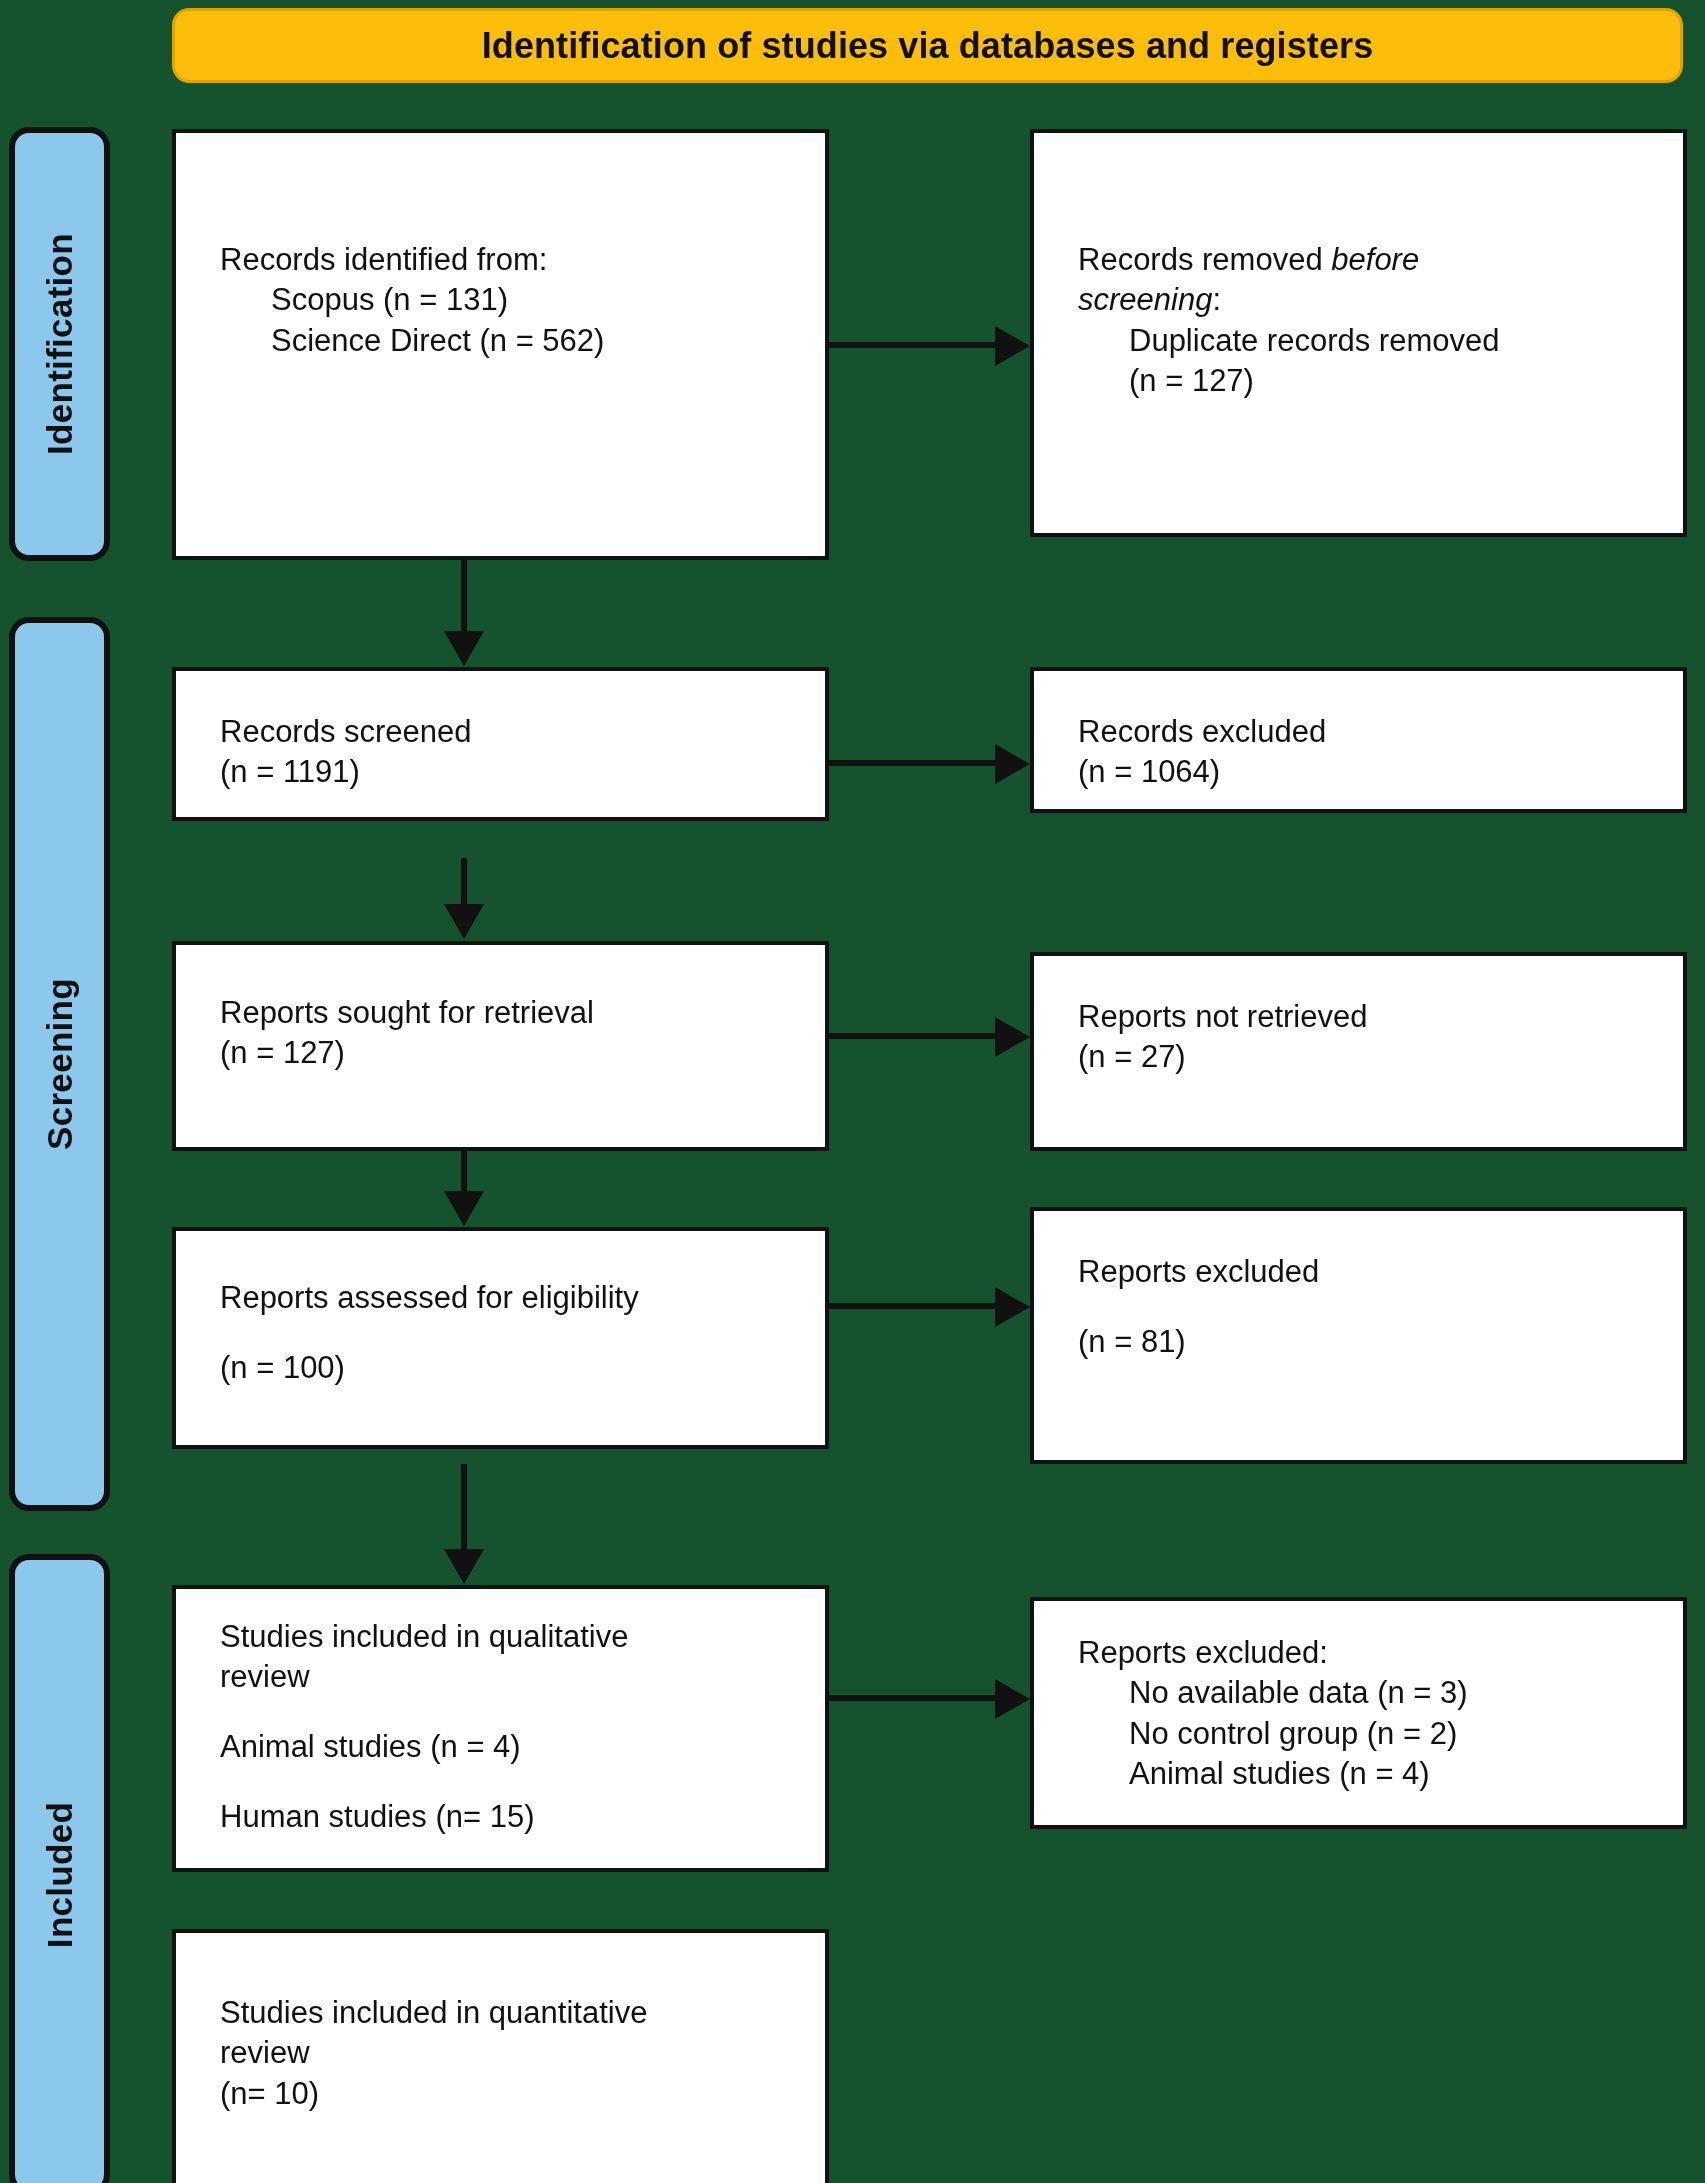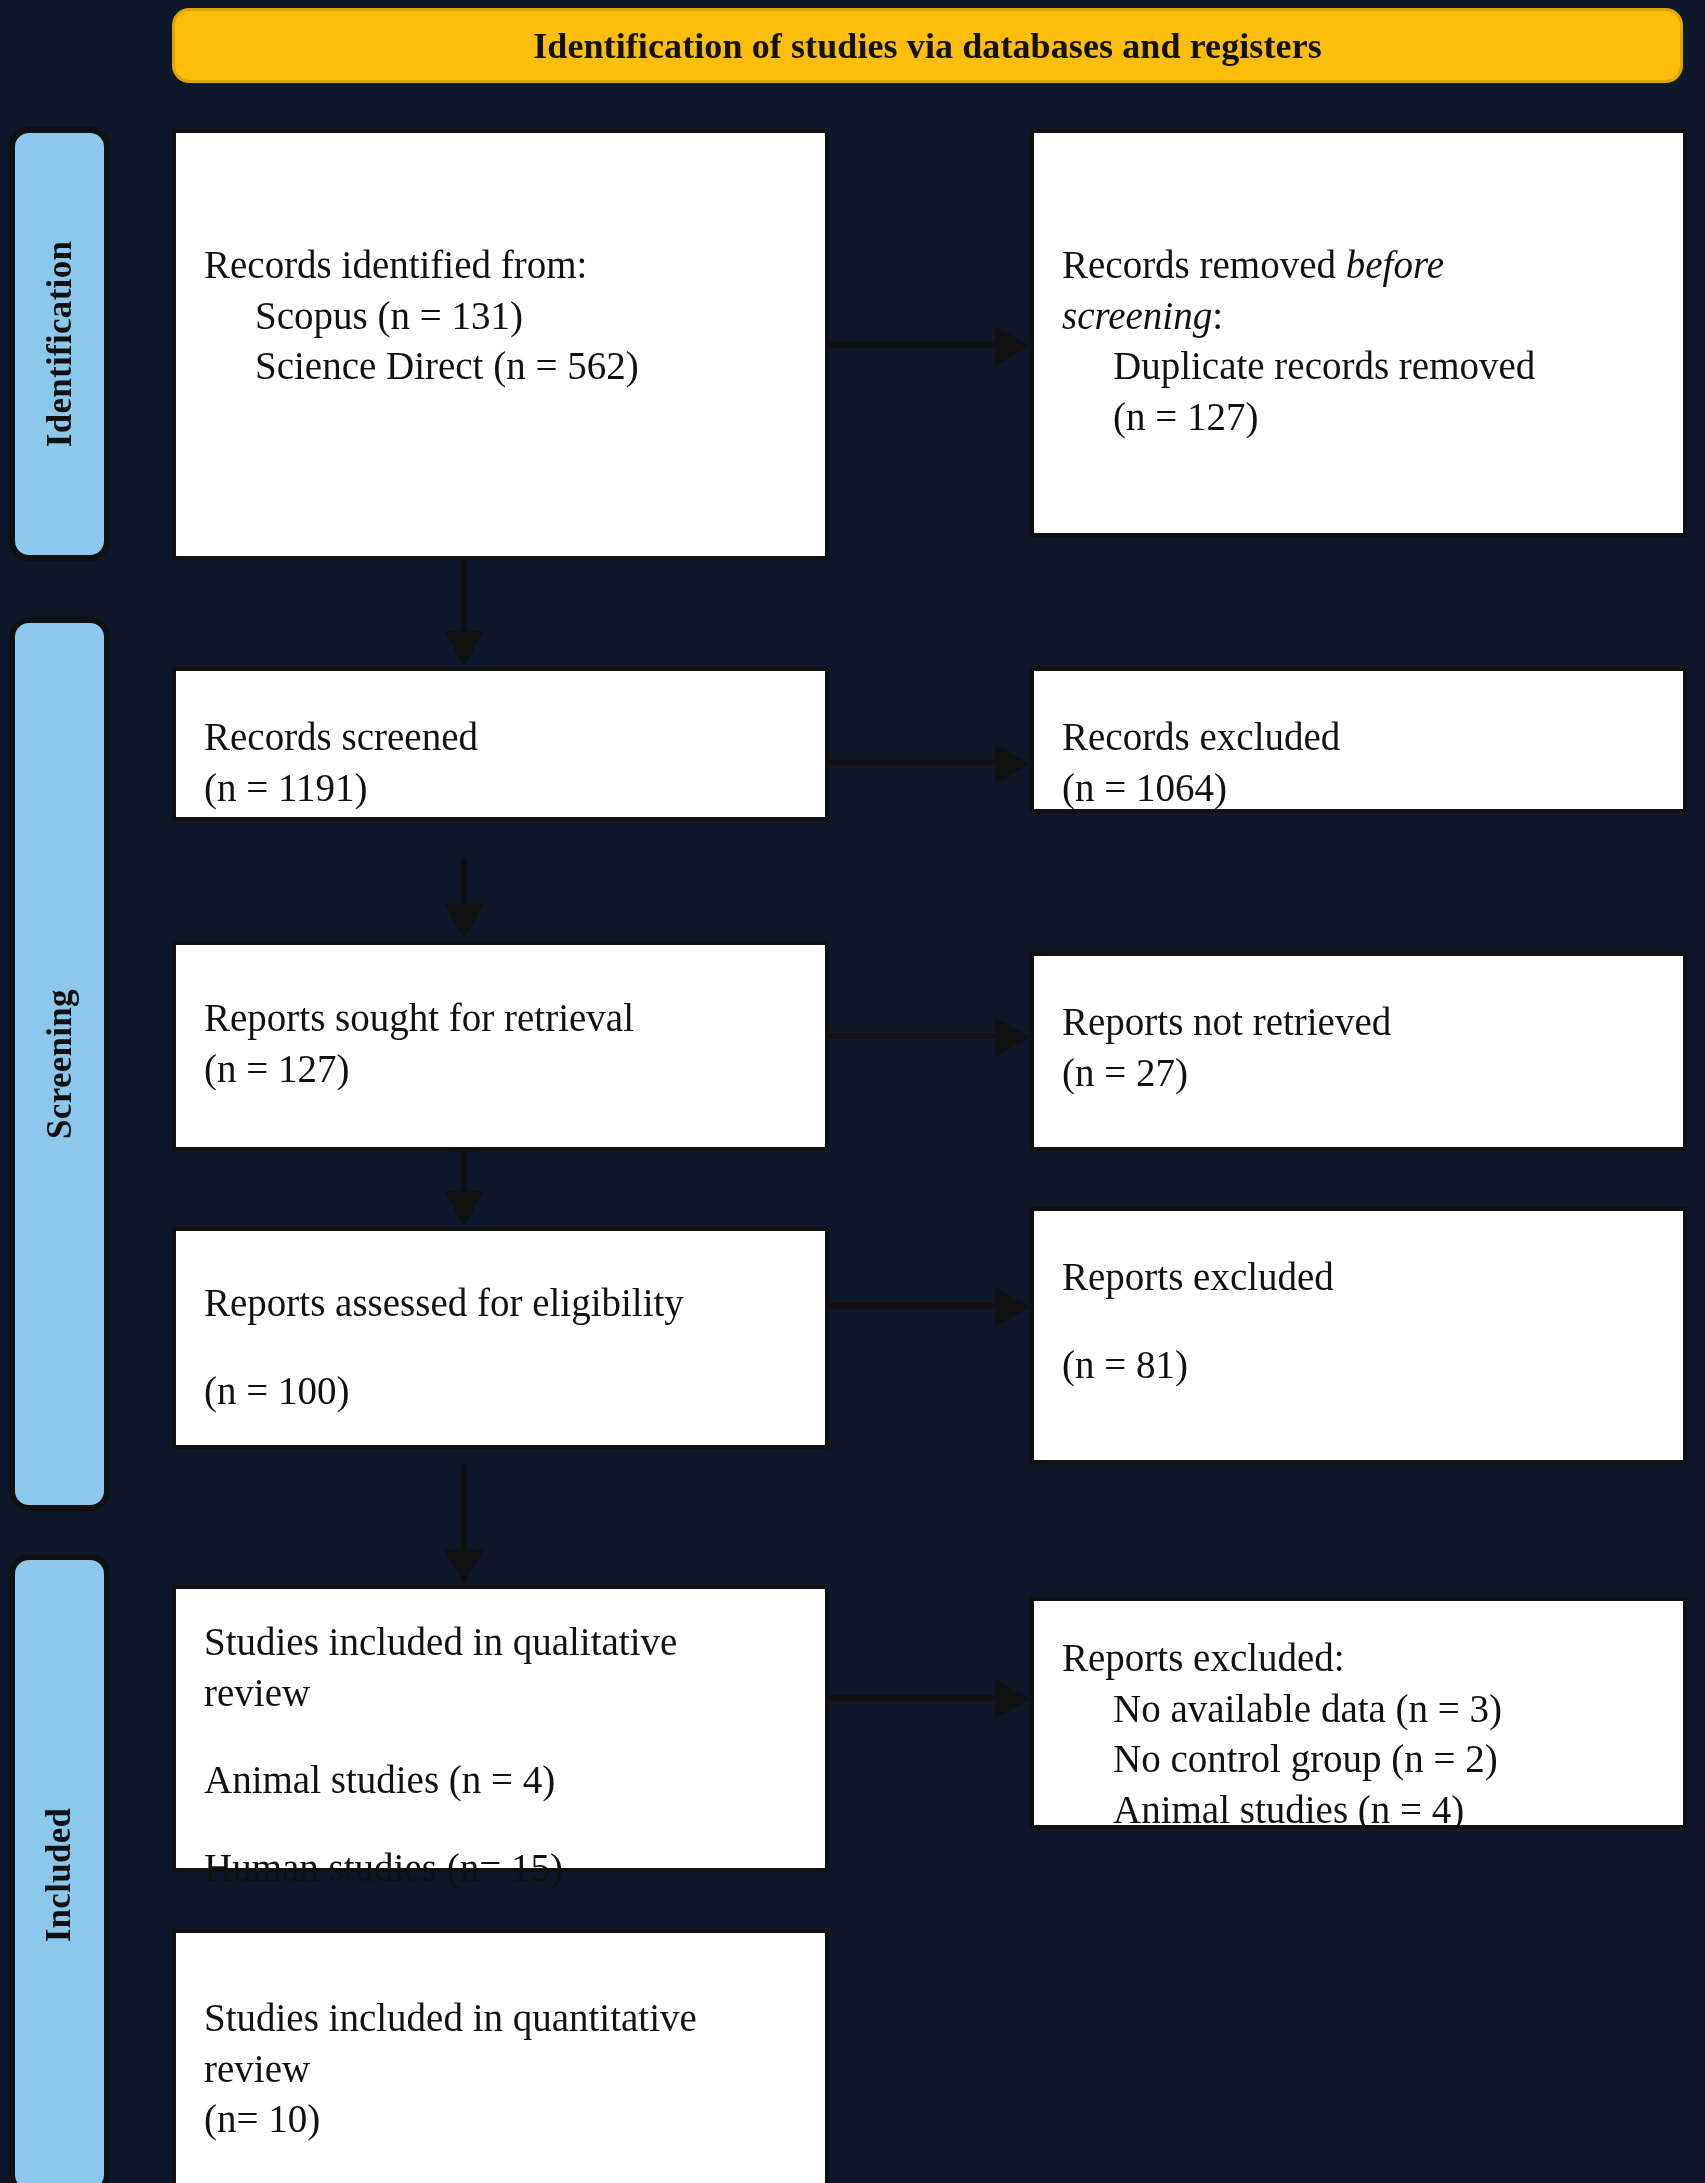--- a/index.html
+++ b/index.html
@@ -5,22 +5,22 @@
 <style>
   html, body {
     margin: 0;
     padding: 0;
     background: #ffffff;
   }
   #page {
     position: relative;
     width: 1705px;
     height: 2183px;
-    background: #0f172a;
-    font-family: Liberation Serif, serif;
+    background: #14532d;
+    font-family: Liberation Sans, sans-serif;
     overflow: hidden;
   }
 
   
   .banner {
     position: absolute;
     left: 172px;
     top: 8px;
     width: 1511px;
     height: 75px;
@@ -69,23 +69,23 @@
   
   .box {
     position: absolute;
     background: #ffffff;
     border: 4.7px solid #111111;
     box-sizing: border-box;
     padding: 0;
   }
   .box-text {
     position: absolute;
-    left: 28px;
+    left: 44px;
     right: 13.3px;
-    font-size: 39px;
+    font-size: 31px;
     line-height: 1.30;
     color: #111111;
   }
   .box-text .indent { display: block; padding-left: 51px; }
   .box-text .it { font-style: italic; }
   .spacer { display: block; height: 0.95em; }
 
   
   #box-identified       { left: 172px; top: 129px;  width: 657px;  height: 431px; }
   #box-screened         { left: 172px; top: 667px; width: 657px;  height: 154px; }

